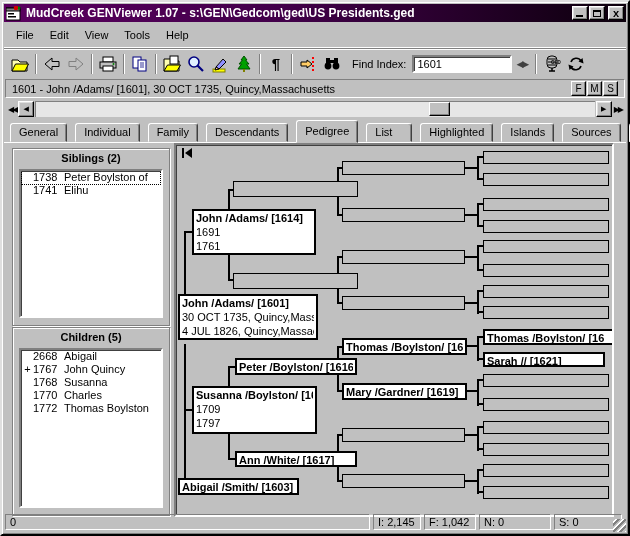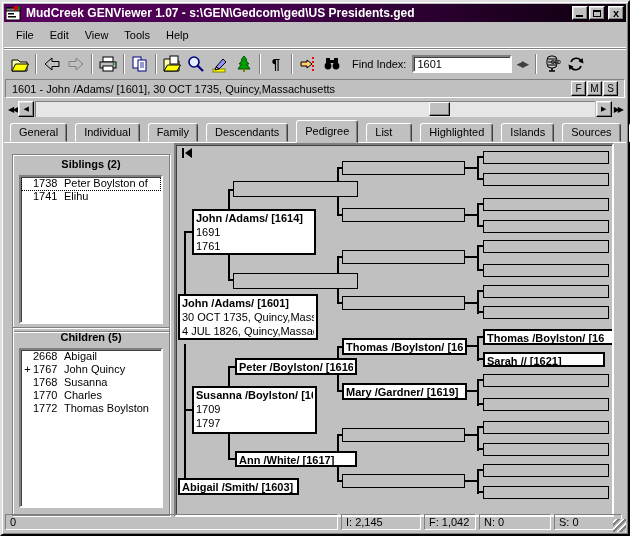--- a/index.html
+++ b/index.html
@@ -254,21 +254,21 @@
       <span class="tab active">Pedigree</span>
       <span class="tab wide">List</span>
       <span class="tab">Highlighted</span>
       <span class="tab">Islands</span>
       <span class="tab">Sources</span>
       <span class="tab">Internet</span>
     </div>
 
   <div class="content">
     <div class="sidebar">
-      <div class="groupbox" style="top:5px;height:178px;margin-top:6px;">
+      <div class="groupbox" style="top:5px;height:178px;">
         <div class="gb-title">Siblings (2)</div>
         <div class="listbox" id="siblings-list">
             <div class="lrow selected">
               <span class="l-marker"></span>
               <span class="l-year">1738</span>
               <span class="l-name">Peter Boylston of</span>
             </div>
             <div class="lrow">
               <span class="l-marker"></span>
               <span class="l-year">1741</span>
@@ -429,20 +429,20 @@
         <div class="cline" style="left: 301px; top: 303px; width: 6px; height: 2px;"></div>
         <div class="cline" style="left: 289px; top: 335px; width: 12px; height: 2px;"></div>
         <div class="cline" style="left: 301px; top: 324px; width: 2px; height: 25px;"></div>
         <div class="cline" style="left: 301px; top: 324px; width: 6px; height: 2px;"></div>
         <div class="cline" style="left: 301px; top: 346px; width: 6px; height: 2px;"></div>
       </div>
   </div>
 
   <div class="statusbar" id="statusbar">
       <span class="spanel first">0</span>
-      <span class="spanel" style="width: 80px;">I: 2,145</span>
+      <span class="spanel" style="width: 48px;">I: 2,145</span>
       <span class="spanel" style="width: 52px;">F: 1,042</span>
       <span class="spanel" style="width: 72px;">N: 0</span>
       <span class="spanel" style="width: 68px;">S: 0</span>
     </div>
   <div class="grip"></div>
 
 </div>
 
 </body></html>

